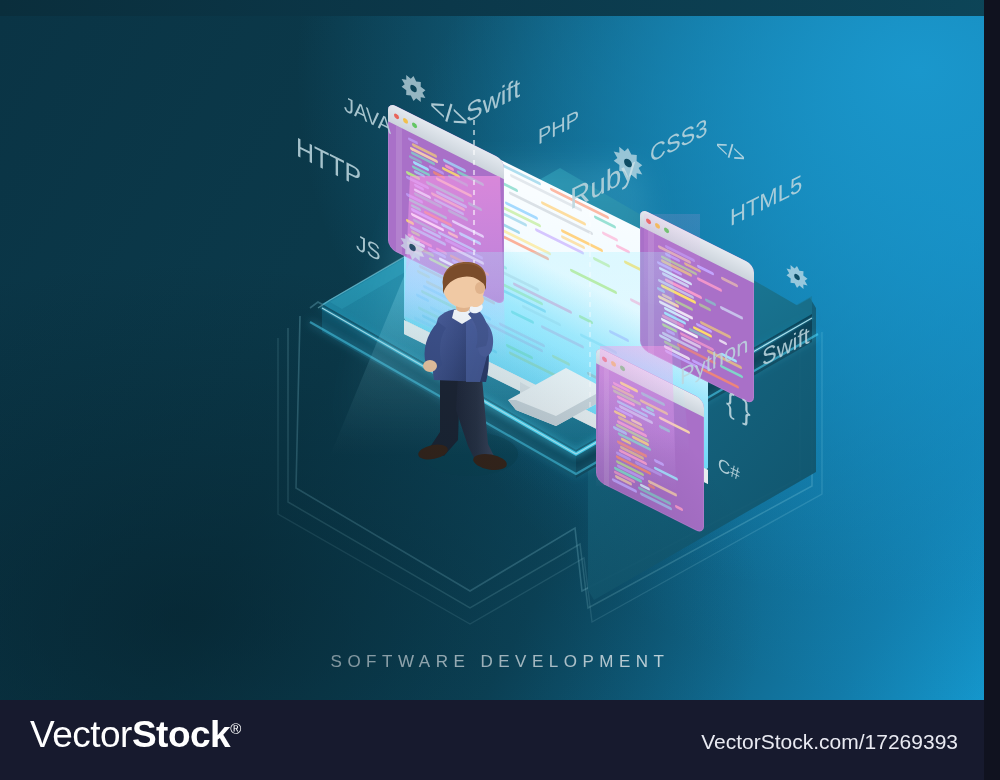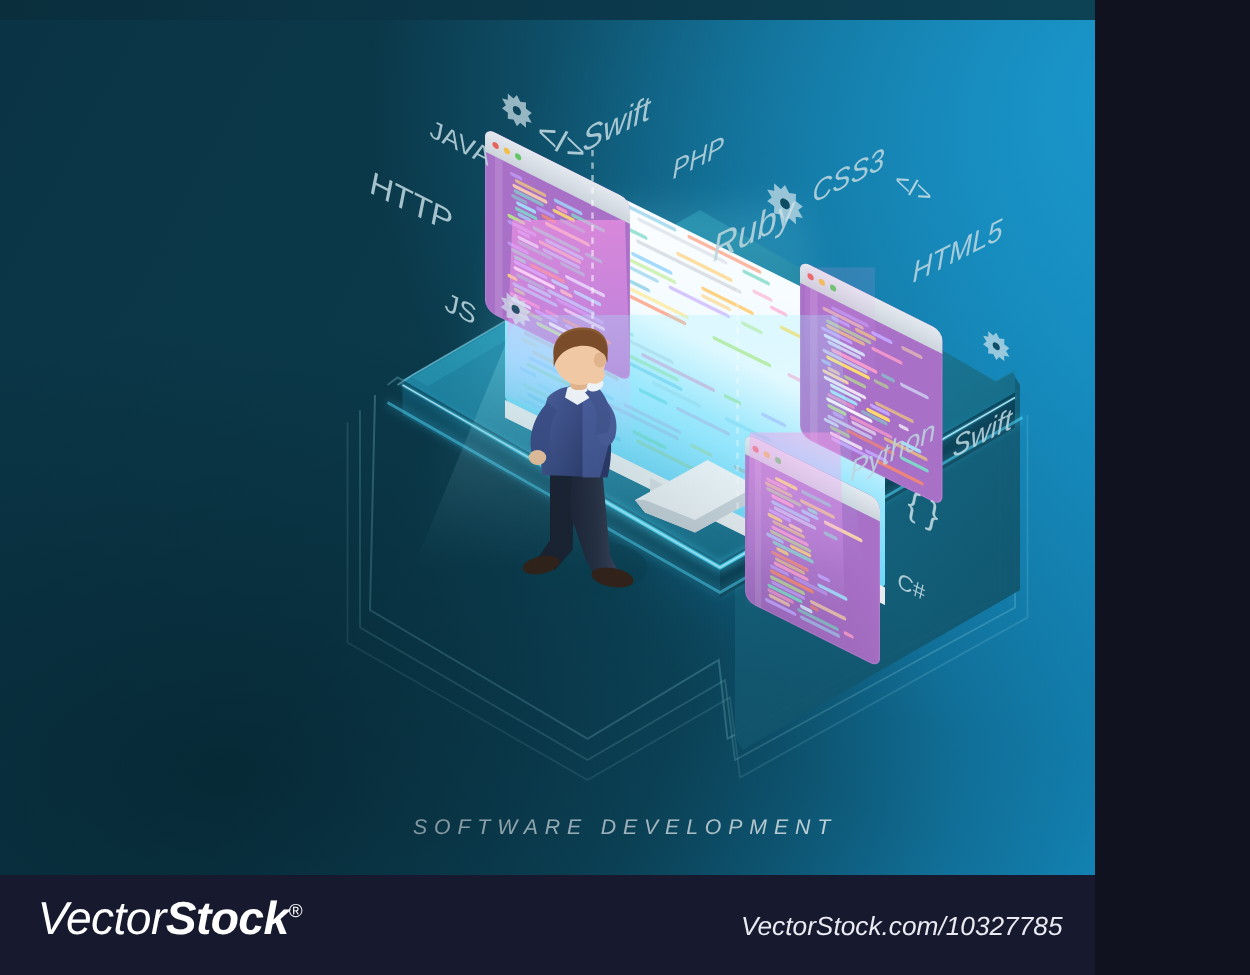--- a/index.html
+++ b/index.html
@@ -1,24 +1,23 @@
 <!DOCTYPE html>
 <html><head>
 <meta charset="utf-8">
 <title>Software Development Isometric Illustration</title>
 <style>
   html,body{margin:0;padding:0;background:#10121f;}
   body{font-family:"Liberation Sans", sans-serif;}
 
   #stage{
     position:relative;
-    width:876px;height:780px;
+    width:984px;height:780px;
     overflow:hidden;
     background:#0c1020;
-    font-style:italic;
   }
 
   
   #top-bar{
     position:absolute;left:0;top:0;width:1000px;height:16px;
     background:linear-gradient(90deg,#0a2e3c 0%,#0b384a 45%,#0d4558 100%);
   }
 
   
   #illustration{
@@ -596,15 +595,15 @@
     <div id="caption" class="nosel">SOFTWARE DEVELOPMENT</div>
 
   </div>
 
   <div id="watermark-bar"></div>
 
   <div id="vs-logo" class="nosel">
     <span class="light">Vector</span><span class="bold">Stock</span><span class="reg">®</span>
   </div>
 
-  <div id="vs-url" class="nosel">VectorStock.com/10327785</div>
+  <div id="vs-url" class="nosel">VectorStock.com/17269393</div>
 
 </div>
 
 </body></html>

